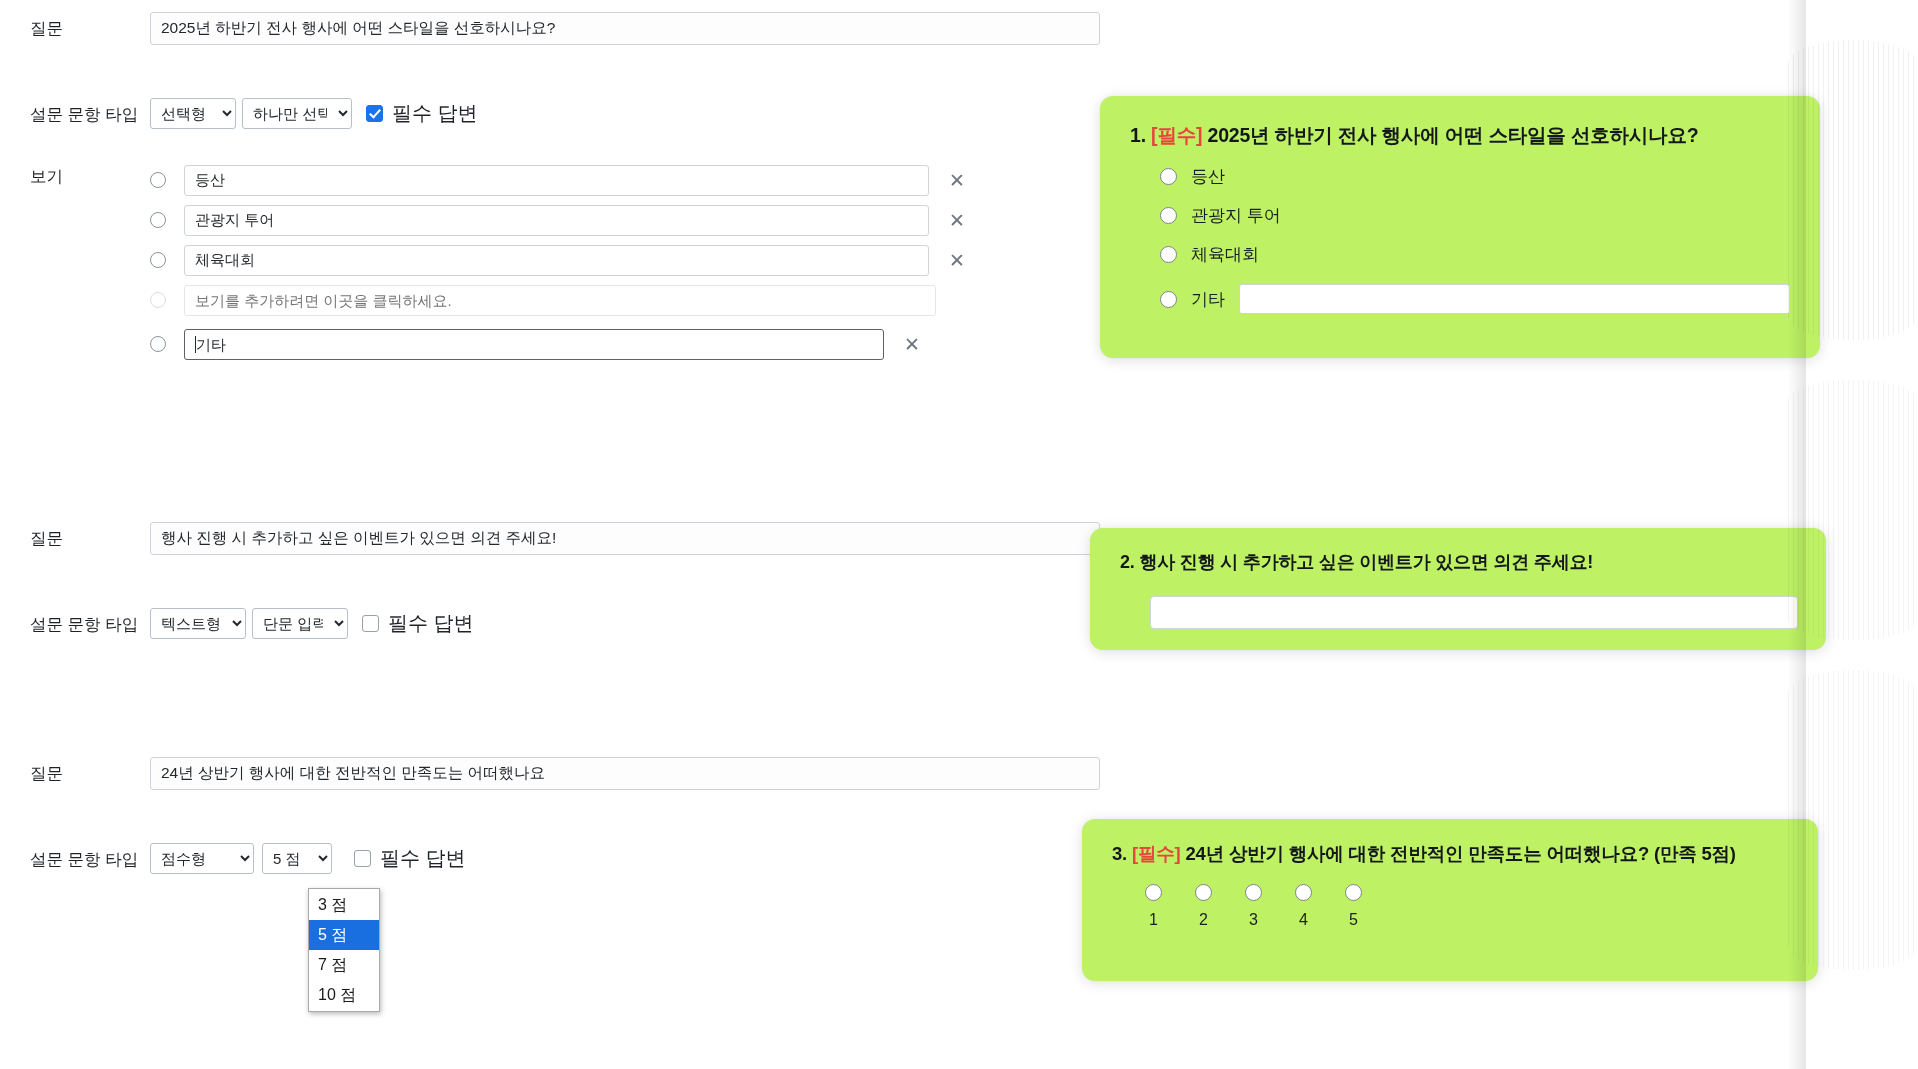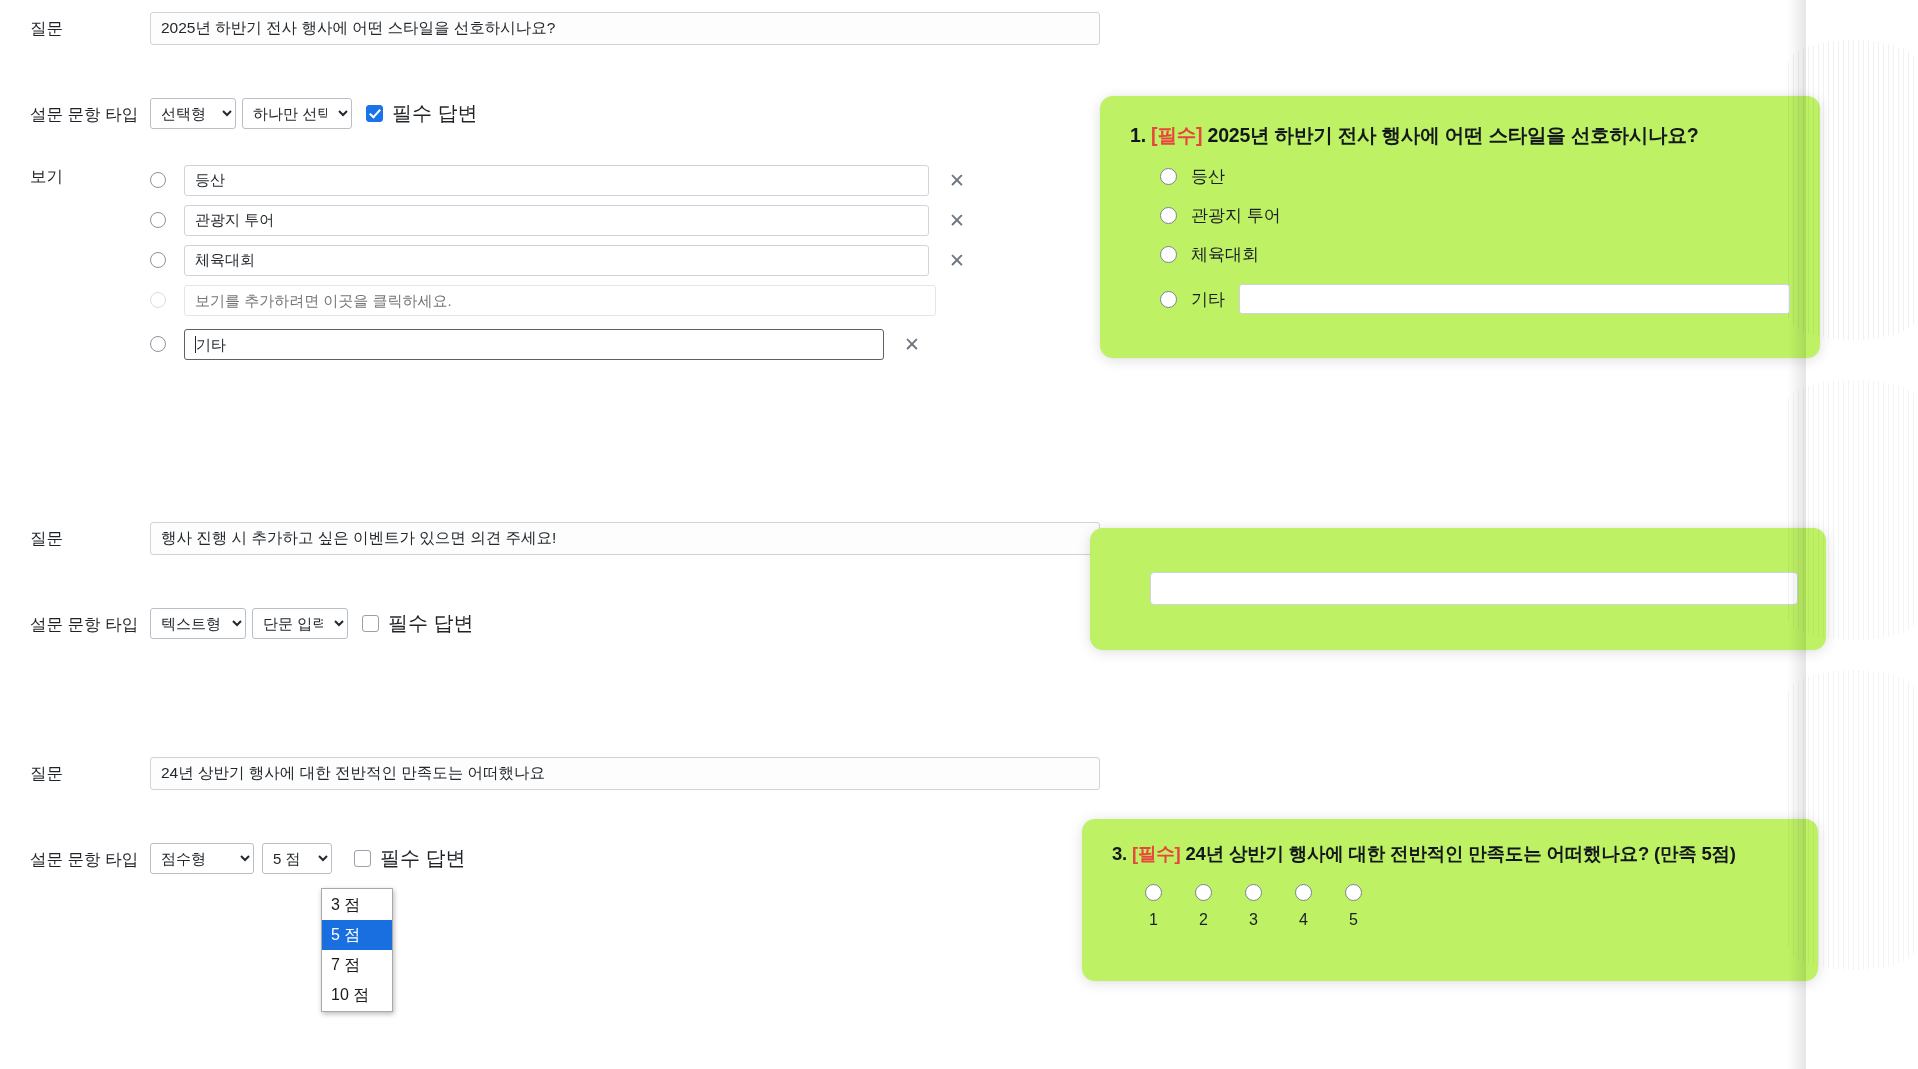--- a/index.html
+++ b/index.html
@@ -337,21 +337,21 @@
         </select>
         <div class="chk-wrap" style="margin-left:22px;">
           <span class="chk"></span>
           <span class="chk-label">필수 답변</span>
         </div>
       </div>
     </div>
 
   </div>
 
-  <div class="dd-pop" style="left: 321px; top: 888px;">
+  <div class="dd-pop" style="left: 308px; top: 888px;">
     <div class="dd-item">3 점</div>
     <div class="dd-item sel">5 점</div>
     <div class="dd-item">7 점</div>
     <div class="dd-item">10 점</div>
   </div>
 
   <div class="preview-card" style="left:1100px; top:96px; width:720px; height:262px;">
     <div style="padding: 26px 30px 0 30px;">
       <div class="pv-title">
         <span>1.</span>
@@ -376,20 +376,24 @@
           <span class="pv-radio"></span>
           <span class="pv-opt-label">기타</span>
           <span class="pv-other-input"></span>
         </div>
       </div>
     </div>
   </div>
 
   <div class="preview-card" style="left:1090px; top:528px; width:736px; height:122px;">
     <div style="padding: 22px 28px 0 30px;">
+      <div class="pv-title" style="font-size:18px;">
+        <span>2.</span>
+        <span>행사 진행 시 추가하고 싶은 이벤트가 있으면 의견 주세요!</span>
+      </div>
       <div class="pv-text-input" style="margin-top:22px; margin-left:30px;"></div>
     </div>
   </div>
 
   <div class="preview-card" style="left:1082px; top:819px; width:736px; height:162px;">
     <div style="padding: 22px 26px 0 30px;">
       <div class="pv-title" style="font-size:18.5px;">
         <span>3.</span>
         <span class="req-tag">[필수]</span>
         <span>24년 상반기 행사에 대한 전반적인 만족도는 어떠했나요? (만족 5점)</span>

